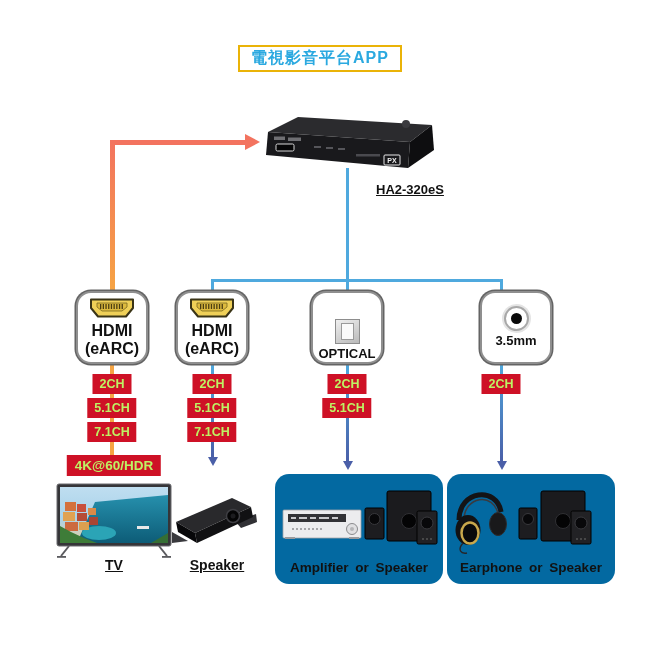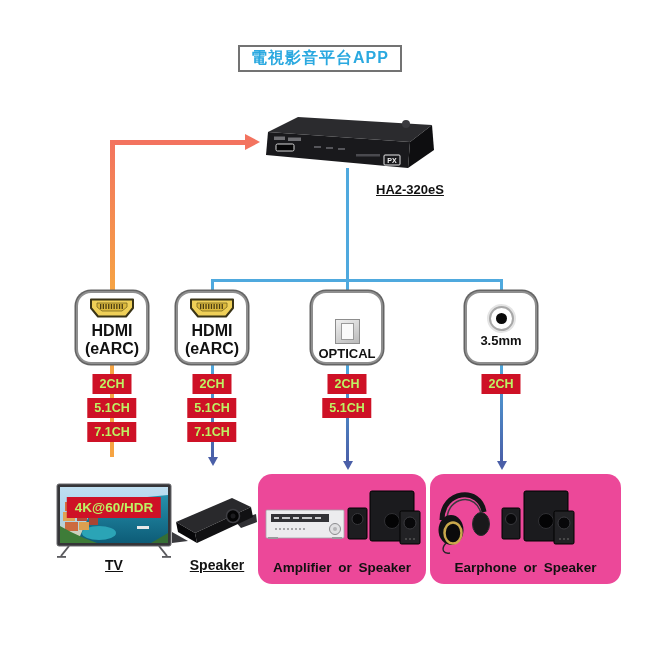--- a/index.html
+++ b/index.html
@@ -1,21 +1,21 @@
 <!DOCTYPE html>
 <html><head>
 <meta charset="utf-8">
 <style>
   html,body{margin:0;padding:0;background:#fff;}
   .canvas{position:relative;width:650px;height:650px;background:#fff;overflow:hidden;
           font-family:"Liberation Sans",sans-serif;color:#111;}
 
   
   .title-box{position:absolute;left:238px;top:45px;width:164px;height:27px;
-             border:2px solid #737373;display:flex;align-items:center;justify-content:center;
+             border:2px solid #eab308;display:flex;align-items:center;justify-content:center;
              box-sizing:border-box;}
   .title-box span{color:#2BA9E0;font-weight:bold;font-size:16px;letter-spacing:1px;white-space:nowrap;}
 
   
   .line{position:absolute;z-index:1;}
   .orange-h{left:110px;top:140px;width:136px;height:5px;background:#F3735F;}
   .arrow-right-head{position:absolute;left:245px;top:134px;width:0;height:0;z-index:2;
        border-top:8.5px solid transparent;border-bottom:8.5px solid transparent;border-left:15px solid #F3735F;}
   .orange-v{left:110px;top:140px;width:5px;height:152px;background:linear-gradient(#F3735F,#F6A443);}
   .orange-below{left:110px;top:362px;width:4px;height:95px;background:#F6A443;}
@@ -45,21 +45,21 @@
   .jack-dot{width:11px;height:11px;border-radius:50%;background:#0a0a0a;}
 
   
   .badge{position:absolute;transform:translateX(-50%);background:#CE1126;color:#bef264;font-weight:bold;
          font-size:12.5px;line-height:1;padding:3.5px 7px;white-space:nowrap;z-index:5;}
   .badge.big{font-size:13.5px;padding:3.5px 8px;}
 
   
   .out-label{position:absolute;top:557px;transform:translateX(-50%);font-weight:bold;font-size:14px;
              white-space:nowrap;z-index:6;text-decoration:underline;}
-  .panel{position:absolute;top:474px;width:168px;height:110px;background:#ec4899;border-radius:14px;z-index:1;}
+  .panel{position:absolute;top:474px;width:168px;height:110px;background:#0369a1;border-radius:14px;z-index:1;margin-left:17px;}
   .panel-label{position:absolute;bottom:9px;left:0;width:100%;text-align:center;font-weight:bold;
                font-size:13.5px;word-spacing:3px;white-space:nowrap;}
   .art{position:absolute;z-index:3;}
   .devlabel{position:absolute;left:376px;top:182px;font-weight:bold;font-size:13px;z-index:3;white-space:nowrap;text-decoration:underline;}
 </style>
 </head>
 <body>
 
 <div class="canvas">
 
@@ -144,31 +144,31 @@
     </div>
   </div>
 
   <div class="cbox" style="left:311px;justify-content:flex-end;">
     <div class="optical-icon">
       <div class="optical-inner"></div>
     </div>
     <div class="clabel" style="font-size:13px;">OPTICAL</div>
   </div>
 
-  <div class="cbox" style="left:465px;align-items:center;">
+  <div class="cbox" style="left:480px;align-items:center;">
     <div class="jack-icon">
       <div class="jack-dot"></div>
     </div>
     <div class="clabel" style="font-size:13px;">3.5mm</div>
   </div>
 
   <div class="badge" style="left:112px;top:374px;">2CH</div>
   <div class="badge" style="left:112px;top:398px;">5.1CH</div>
   <div class="badge" style="left:112px;top:422px;">7.1CH</div>
-  <div class="badge big" style="left:114px;top:455px;margin-top:42px;">4K@60/HDR</div>
+  <div class="badge big" style="left:114px;top:455px;">4K@60/HDR</div>
 
   <div class="badge" style="left:212px;top:374px;">2CH</div>
   <div class="badge" style="left:212px;top:398px;">5.1CH</div>
   <div class="badge" style="left:212px;top:422px;">7.1CH</div>
 
   <div class="badge" style="left:347px;top:374px;">2CH</div>
   <div class="badge" style="left:347px;top:398px;">5.1CH</div>
 
   <div class="badge" style="left:501px;top:374px;">2CH</div>
 
@@ -252,21 +252,21 @@
       <circle cx="152" cy="49" r="6" fill="#08080a" stroke="#3a3a3e"></circle>
       <g fill="#555">
         <circle cx="148" cy="65" r="1"></circle>
           <circle cx="152" cy="65" r="1"></circle>
           <circle cx="156" cy="65" r="1"></circle>
       </g>
     </svg>
     <div class="panel-label">Amplifier or Speaker</div>
   </div>
 
-  <div class="panel" style="left:430px;padding-left:23px;">
+  <div class="panel" style="left:430px;">
     <svg style="position:absolute;left:0;top:0;" width="168" height="86" viewBox="0 0 168 86">
       <path d="M12,46 C12,16 50,12 54,38" stroke="#141416" stroke-width="5" fill="none"></path>
       <path d="M17,46 C17,22 47,18 51,40" stroke="#3a3a3e" stroke-width="1.5" fill="none"></path>
       <ellipse cx="51" cy="50" rx="8.5" ry="11.5" fill="#19191b" stroke="#2c2c2f"></ellipse>
       <ellipse cx="21" cy="56" rx="12.5" ry="15" fill="#121214"></ellipse>
       <ellipse cx="23" cy="59" rx="8.5" ry="10.5" fill="#0a0a0b" stroke="#c9a84c" stroke-width="2.5"></ellipse>
       <path d="M16,69 C10,76 14,80 20,79" stroke="#26262a" stroke-width="1.5" fill="none"></path>
       <rect x="72" y="34" width="18" height="31" rx="1.5" fill="#1d1d20" stroke="#000"></rect>
       <circle cx="81" cy="45" r="5.5" fill="#08080a" stroke="#38383c"></circle>
       <rect x="94" y="17" width="44" height="50" rx="2" fill="#1b1b1e" stroke="#000"></rect>

